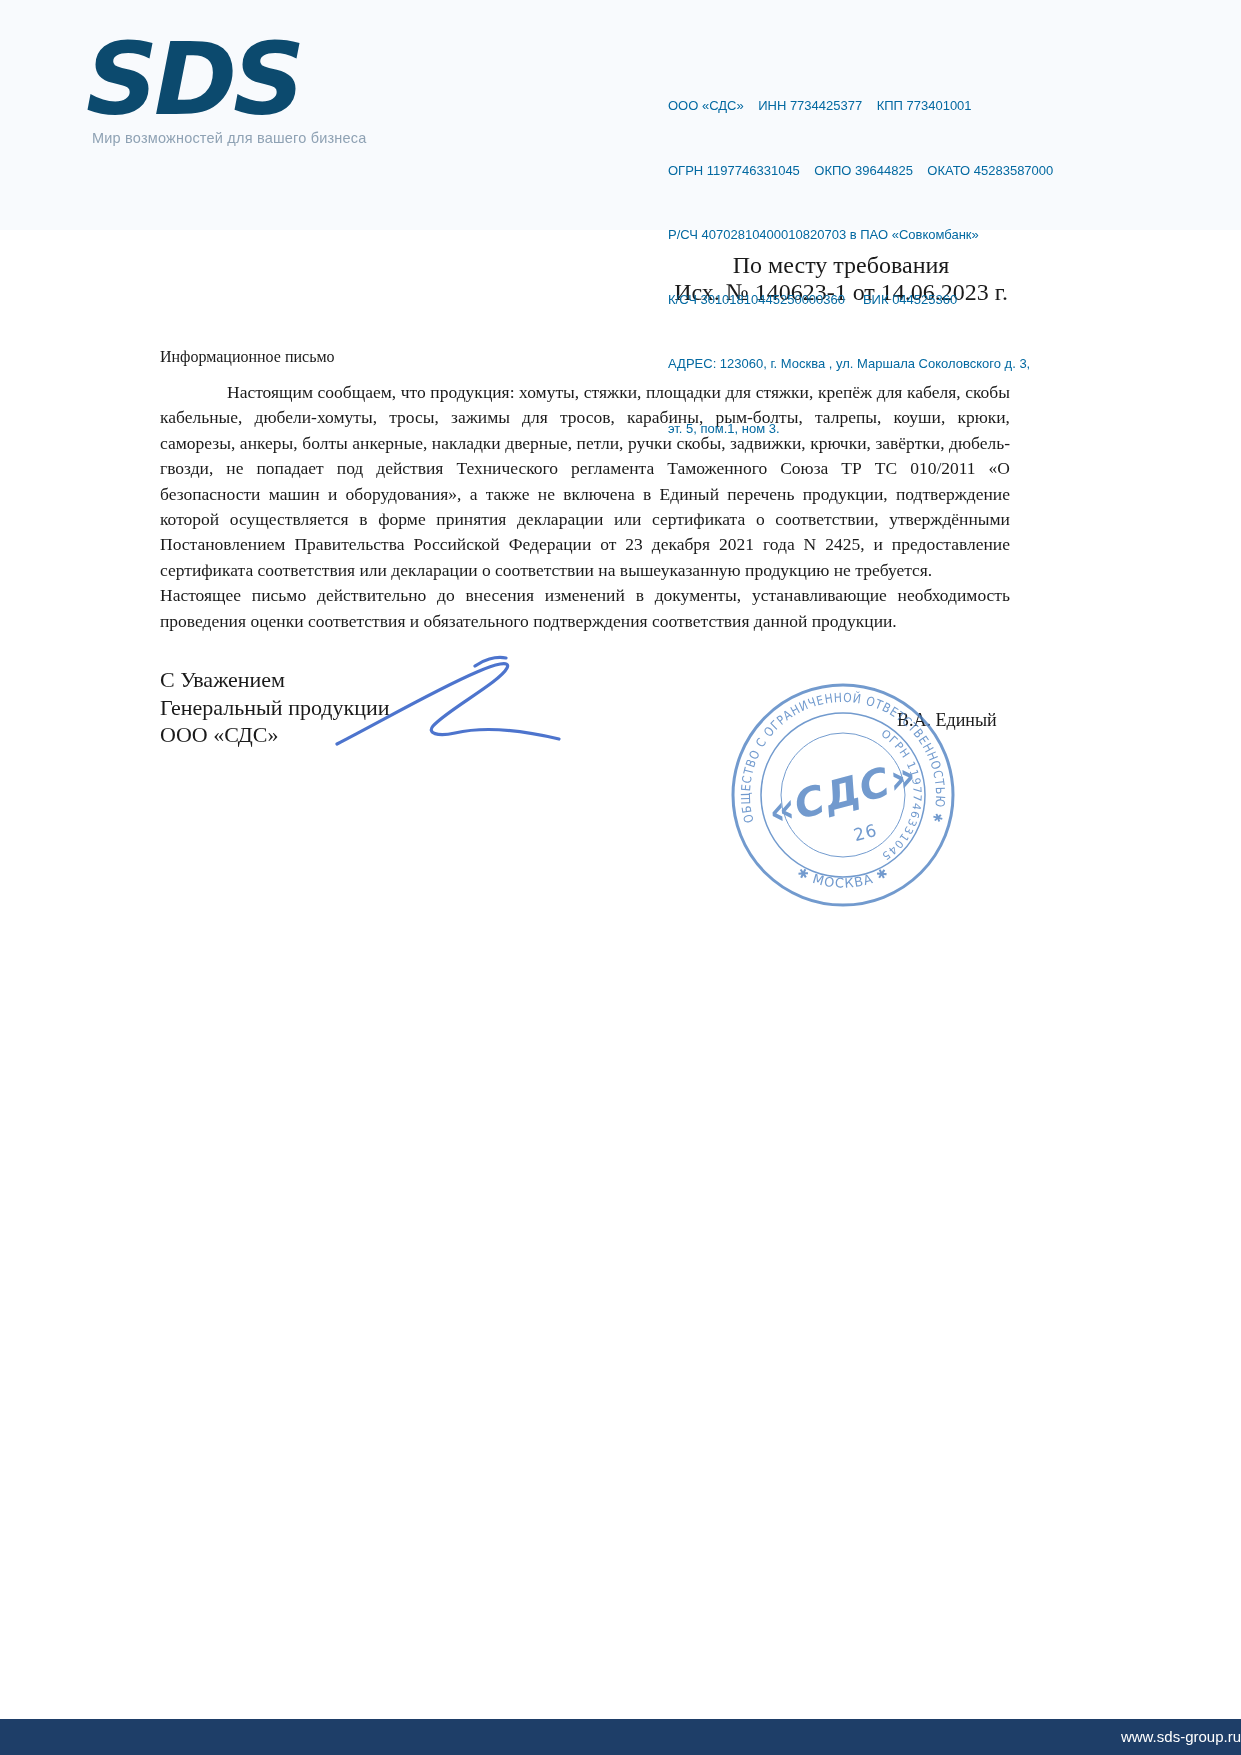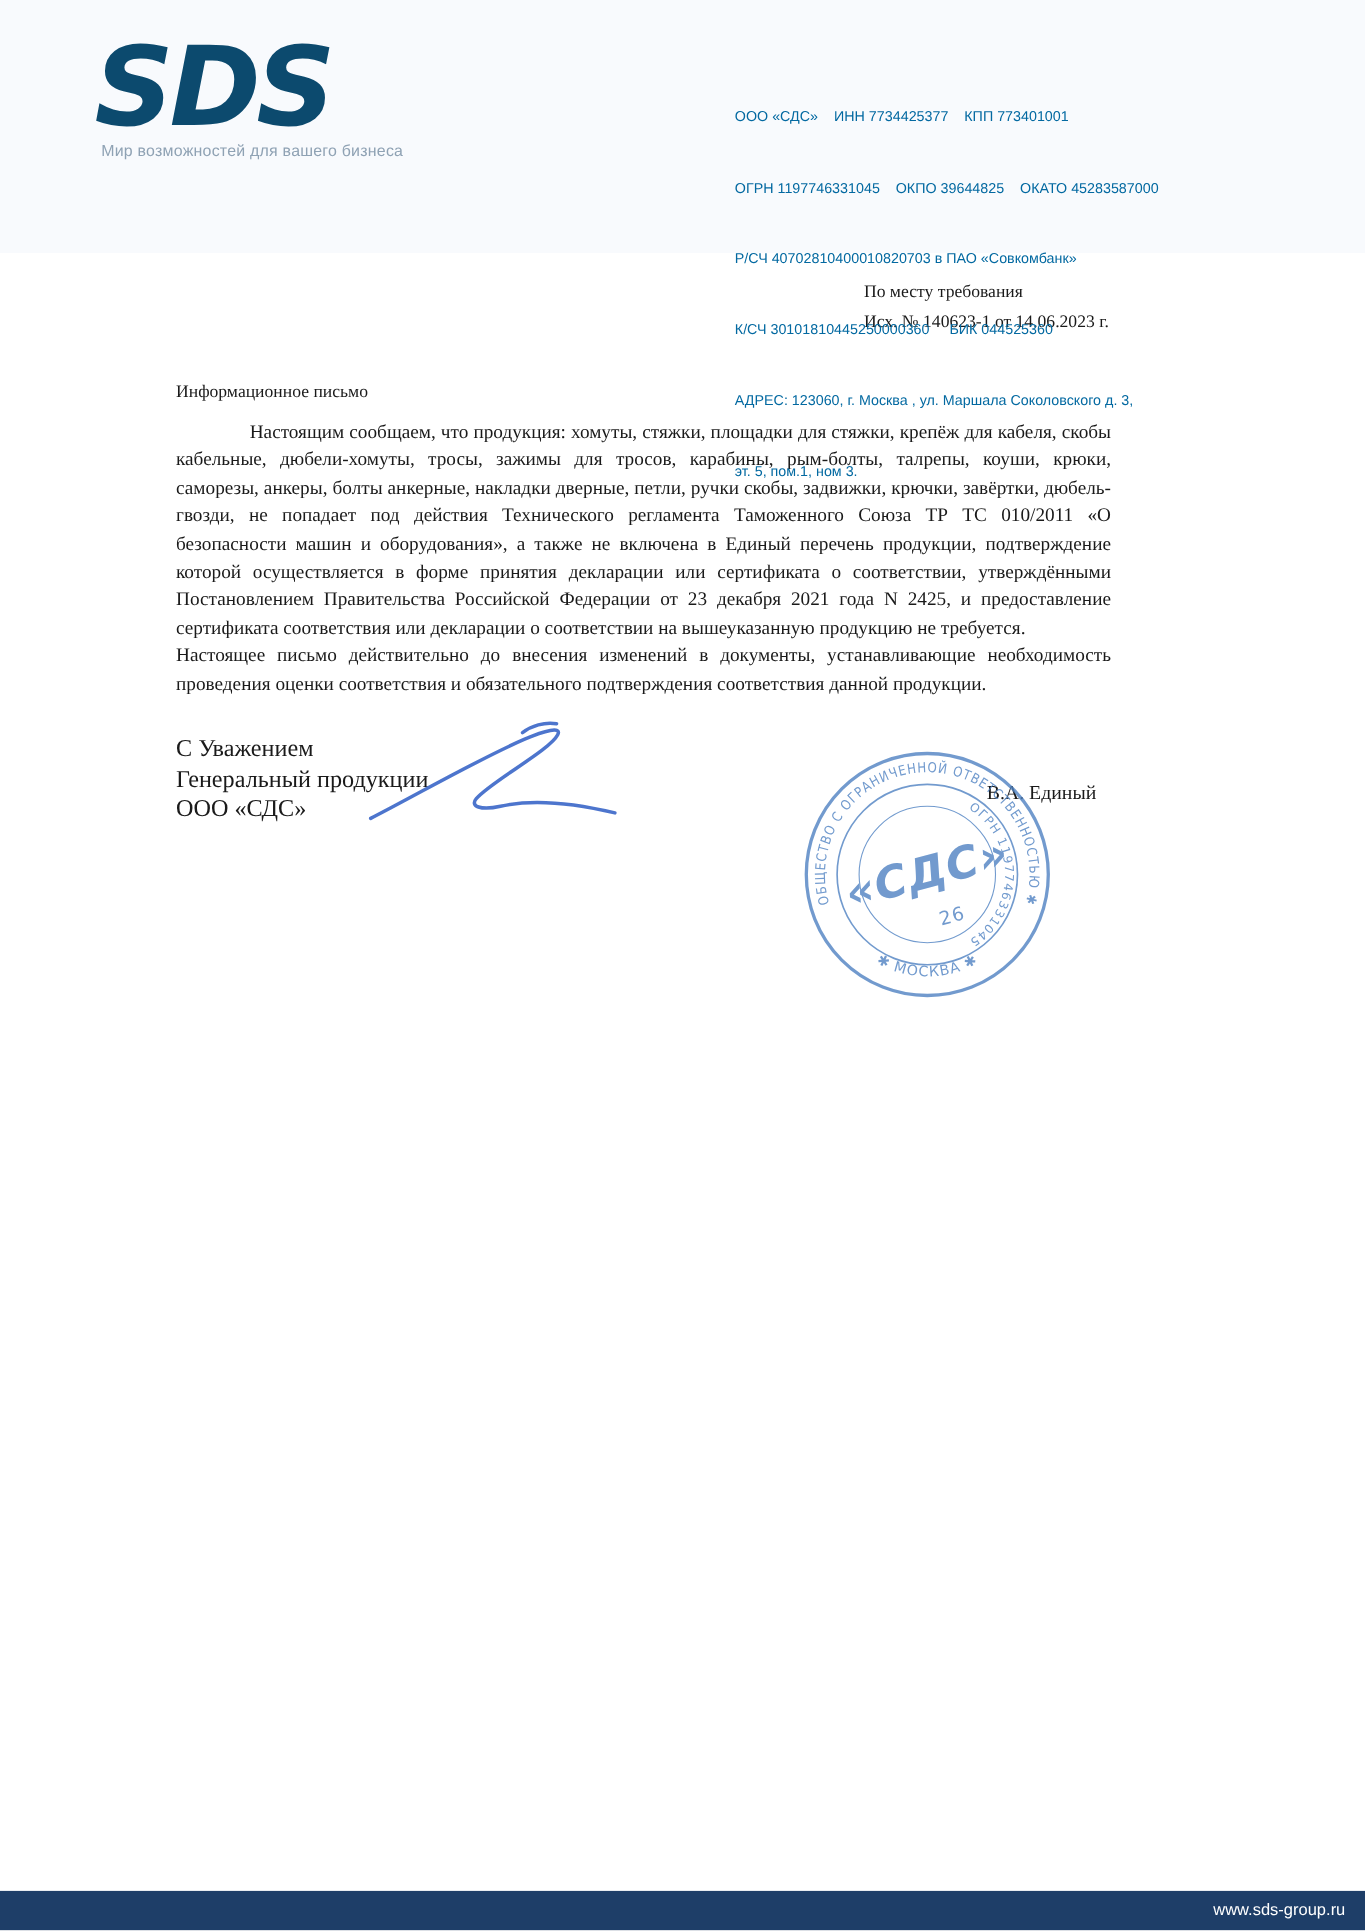--- a/index.html
+++ b/index.html
@@ -38,22 +38,22 @@
     font-family:"Liberation Sans", sans-serif;
     font-size:13px; line-height:21.5px;
     color:#0369a1;
     white-space:pre;
   }
   
   .body-col { padding:0 231px 0 160px; }
   .recipient {
     margin:22px 233px 0 auto;
     width:fit-content;
-    text-align:left;
-    font-size:16px; line-height:27px;
+    text-align:center;
+    font-size:24px; line-height:27px;
   }
   .letter-title {
     margin-top:42px;
     font-size:16px;
   }
   .body-text {
     margin-top:14px;
     font-size:17.5px; line-height:25.4px;
     text-align:justify;
   }
@@ -67,21 +67,20 @@
   .stamp-svg text { font-family:"DejaVu Sans", sans-serif; letter-spacing:1px; }
   
   .footer {
     position:absolute; left:0; bottom:0;
     width:100%; height:36px;
     background:#1e3e68;
     font-family:"Liberation Sans", sans-serif;
     font-size:15px; line-height:36px;
     color:#ffffff;
     text-align:right;
-    padding-right:18px;
   }
   .footer a { color:#ffffff; text-decoration:none; }
 </style>
 </head>
 <body>
 
 <div class="page">
 
   <div class="header">
     <div class="logo-block">

